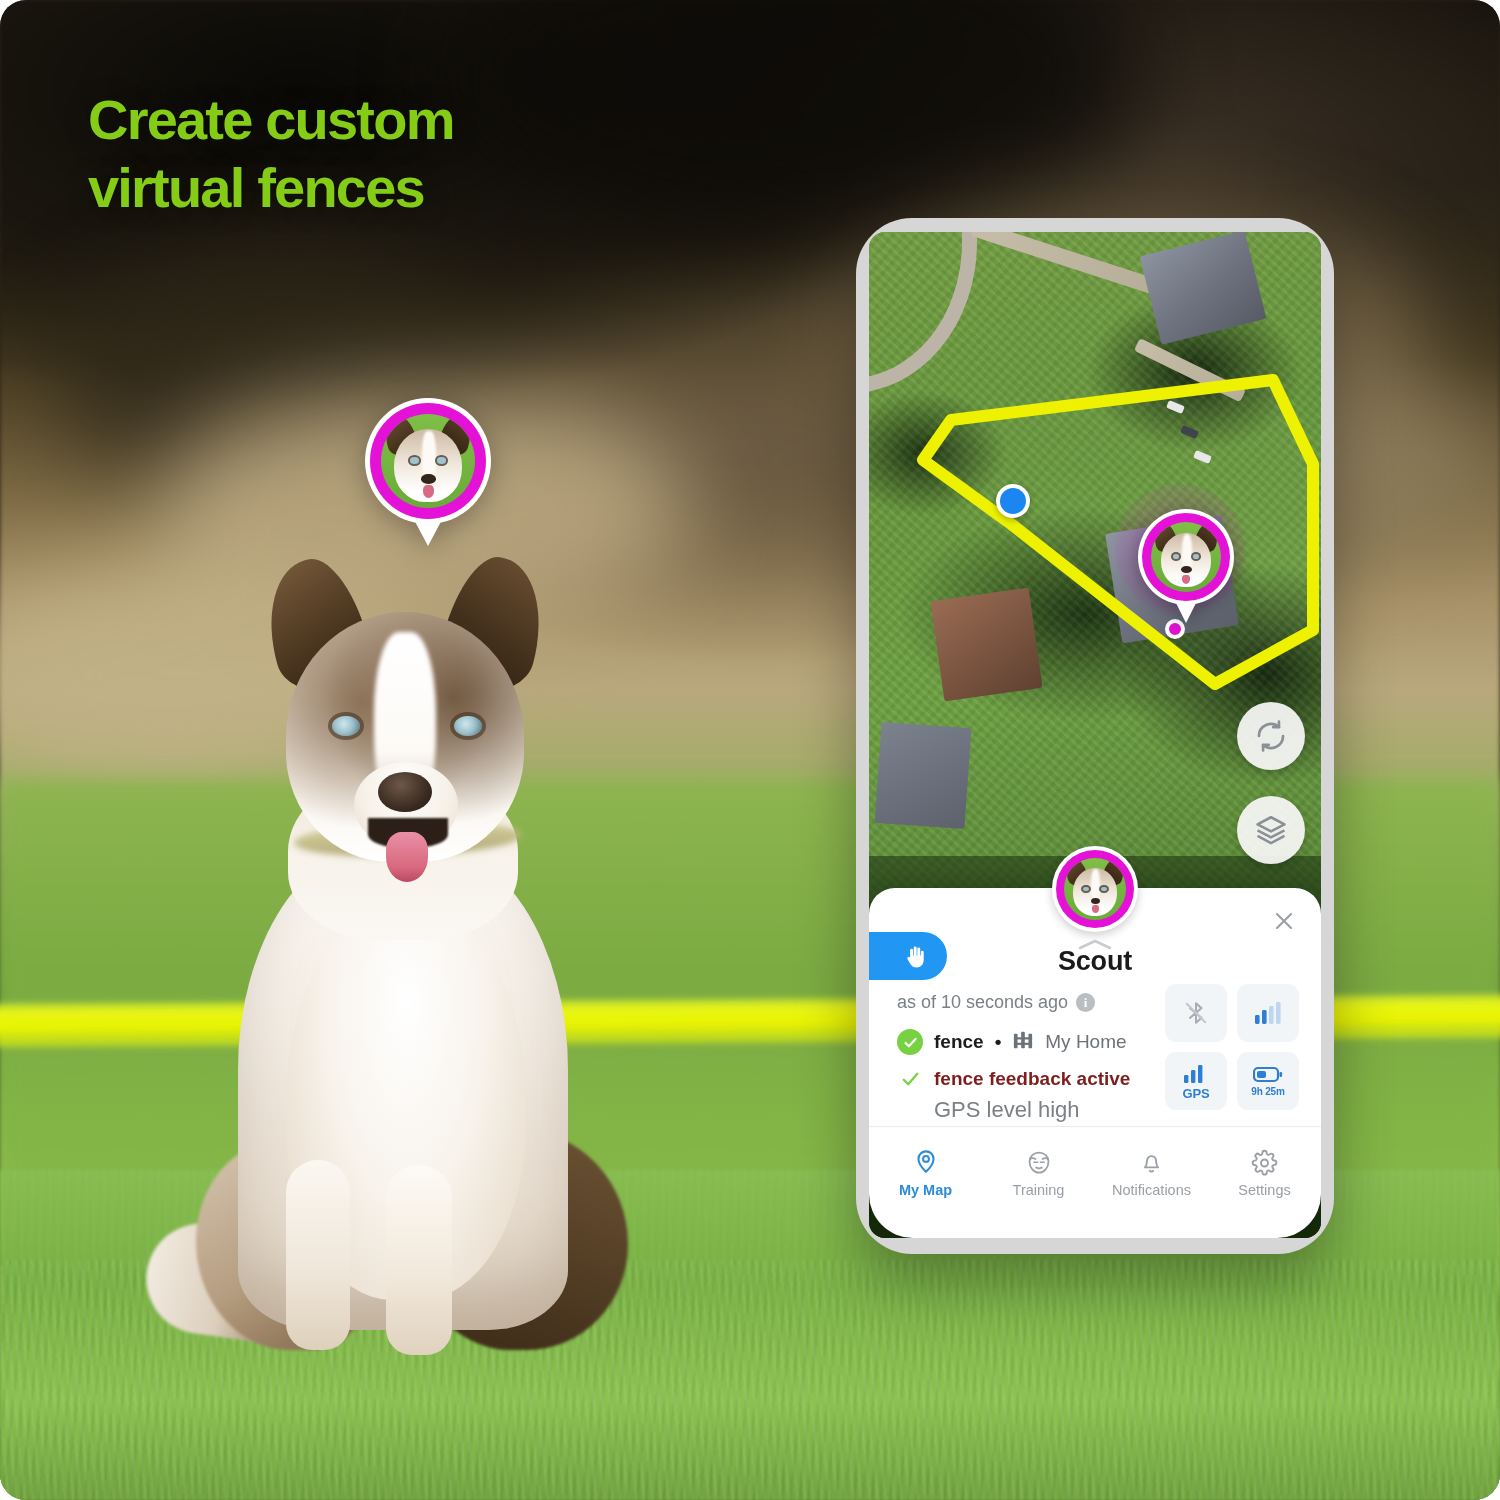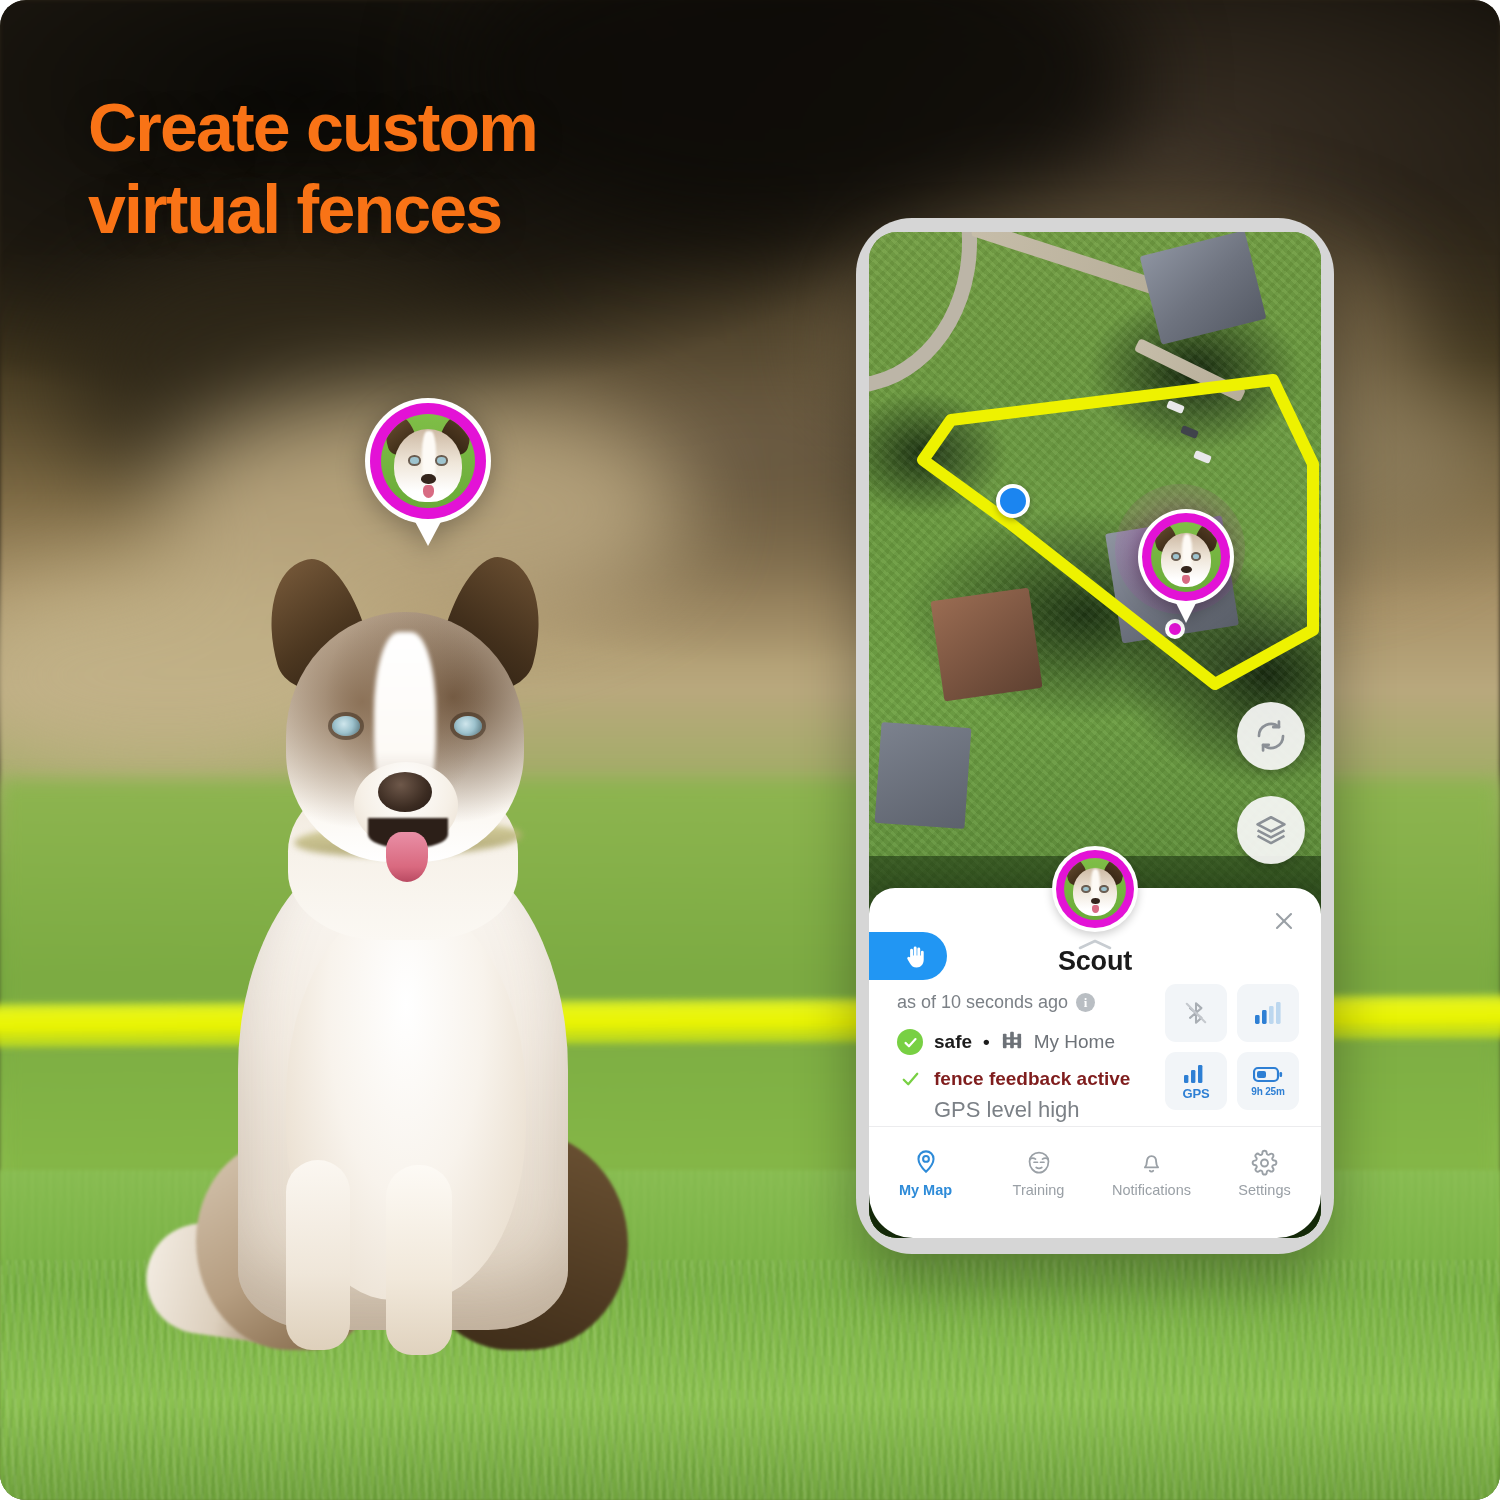--- a/index.html
+++ b/index.html
@@ -101,22 +101,22 @@
     filter: blur(3px);
     transform: rotate(-0.35deg);
   }
 
   
   .headline {
     position: absolute;
     left: 88px;
     top: 86px;
     width: 760px;
-    color: #f97316;
-    font-size: 68px;
+    color: #84cc16;
+    font-size: 56px;
     font-weight: 700;
     line-height: 1.21;
     letter-spacing: -1.8px;
     text-shadow: 0 2px 26px rgba(0,0,0,.35);
   }
   .headline .ln { display: block; white-space: nowrap; }
 
   
   .hero-dog {
     position: absolute;
@@ -328,21 +328,21 @@
     height: 1036px;
     background: #d6d6d6;
     border-radius: 56px;
     padding: 14px 13px 16px 13px;
     box-shadow: 0 26px 60px rgba(0,0,0,.33);
   }
   .phone-screen {
     position: relative;
     width: 100%;
     height: 100%;
-    border-radius: 28px;
+    border-radius: 16px;
     overflow: hidden;
     background: #6f9a43;
   }
 
   
   .map { position: absolute; inset: 0; }
   .map-base {
     position: absolute; inset: 0;
     background:
       radial-gradient(ellipse 120px 90px at 12% 22%, #1d3312 0%, rgba(29,51,18,0) 70%),
@@ -783,21 +783,21 @@
             <span>as of 10 seconds ago</span>
             <span class="info-dot">i</span>
           </div>
 
           <div class="status-row">
             <span class="check-circle">
               <svg width="15" height="15" viewBox="0 0 24 24" fill="none" stroke="#ffffff" stroke-width="3.4" stroke-linecap="round" stroke-linejoin="round">
                 <polyline points="4 12.6 9.5 18 20 6.5"></polyline>
               </svg>
             </span>
-            <span class="safe-label">safe</span>
+            <span class="safe-label">fence</span>
             <span class="dot-sep">•</span>
             <span>
               <svg width="22" height="20" viewBox="0 0 24 22" fill="#6d7278">
                 <rect x="2" y="4" width="4" height="16" rx="1"></rect>
                 <rect x="10" y="2" width="4" height="18" rx="1"></rect>
                 <rect x="18" y="4" width="4" height="16" rx="1"></rect>
                 <rect x="2" y="8" width="20" height="2.4"></rect>
                 <rect x="2" y="14" width="20" height="2.4"></rect>
               </svg>
             </span>

